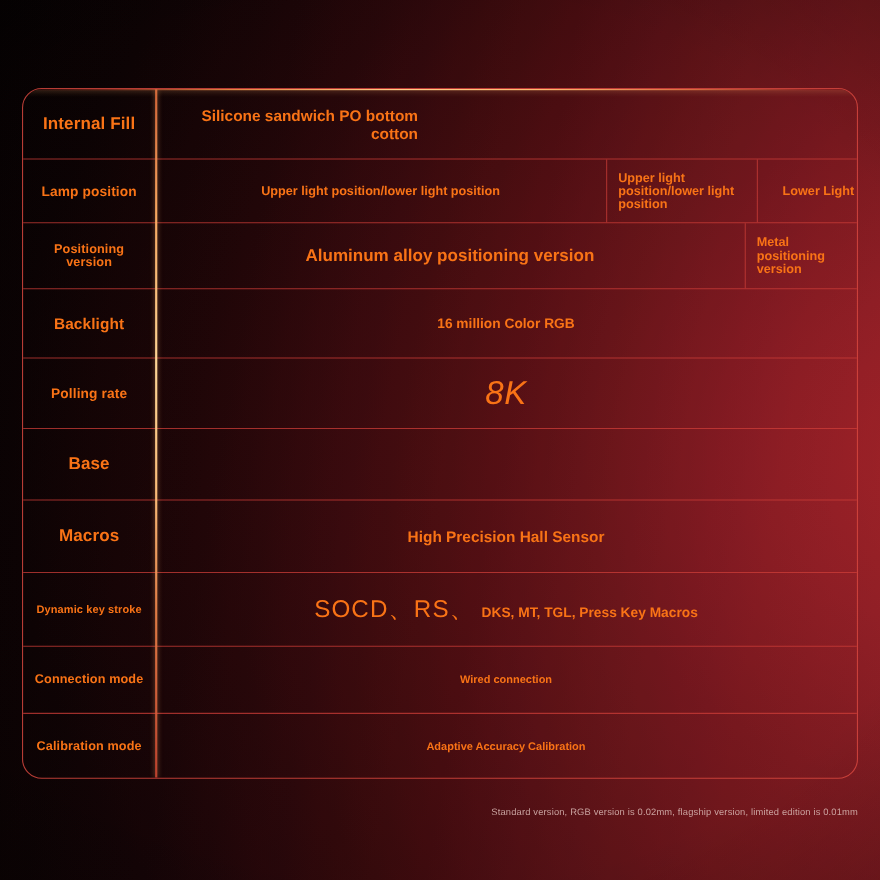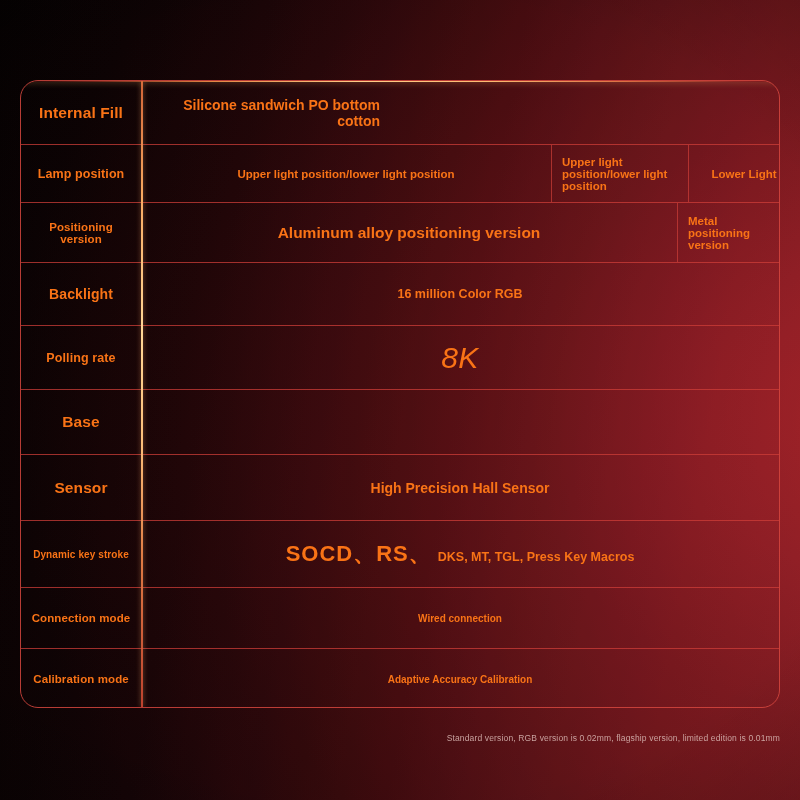--- a/index.html
+++ b/index.html
@@ -98,21 +98,21 @@
 
   .val { flex:1 1 auto; }
 
   
   .t-xl  { font-size:15.5px; font-weight:bold; }
   .t-lg  { font-size:14px;   font-weight:bold; }
   .t-md  { font-size:12.5px; font-weight:bold; }
   .t-sm  { font-size:11.5px; font-weight:bold; }
   .t-xs  { font-size:10px;   font-weight:bold; }
   .t-huge{ font-size:30px;   font-weight:normal; letter-spacing:.5px;font-style:italic; }
-  .t-socd{ font-size:22px;   font-weight:bold; letter-spacing:1px; }
+  .t-socd{ font-size:22px;   font-weight:normal; letter-spacing:1px; }
 
   .cell.left { justify-content:flex-start; text-align:left; padding-left:10px; }
 
   .socd-wrap {
     display:flex;
     align-items:baseline;
     justify-content:center;
     gap:6px;
     width:100%;
   }
@@ -159,21 +159,21 @@
         <div class="cell val t-md" style="flex: 0 0 638px; width: 638px;">16 million Color RGB</div>
       </div>
       <div class="row" style="height: 64px;">
         <div class="cell label-cell t-md">Polling rate</div>
         <div class="cell val t-huge" style="flex: 0 0 638px; width: 638px;">8K</div>
       </div>
       <div class="row" style="height: 65px;">
         <div class="cell label-cell t-xl">Base</div>
       </div>
       <div class="row" style="height: 66px;">
-        <div class="cell label-cell t-xl">Sensor</div>
+        <div class="cell label-cell t-xl">Macros</div>
         <div class="cell val t-lg" style="flex: 0 0 638px; width: 638px;">High Precision Hall Sensor</div>
       </div>
       <div class="row" style="height: 67px;">
         <div class="cell label-cell t-xs">Dynamic key stroke</div>
         <div class="cell val t-md" style="flex: 0 0 638px; width: 638px;">
           <div class="socd-wrap">
             <span class="t-socd">SOCD、RS、</span>
             <span class="t-md">DKS, MT, TGL, Press Key Macros</span>
           </div>
         </div>

